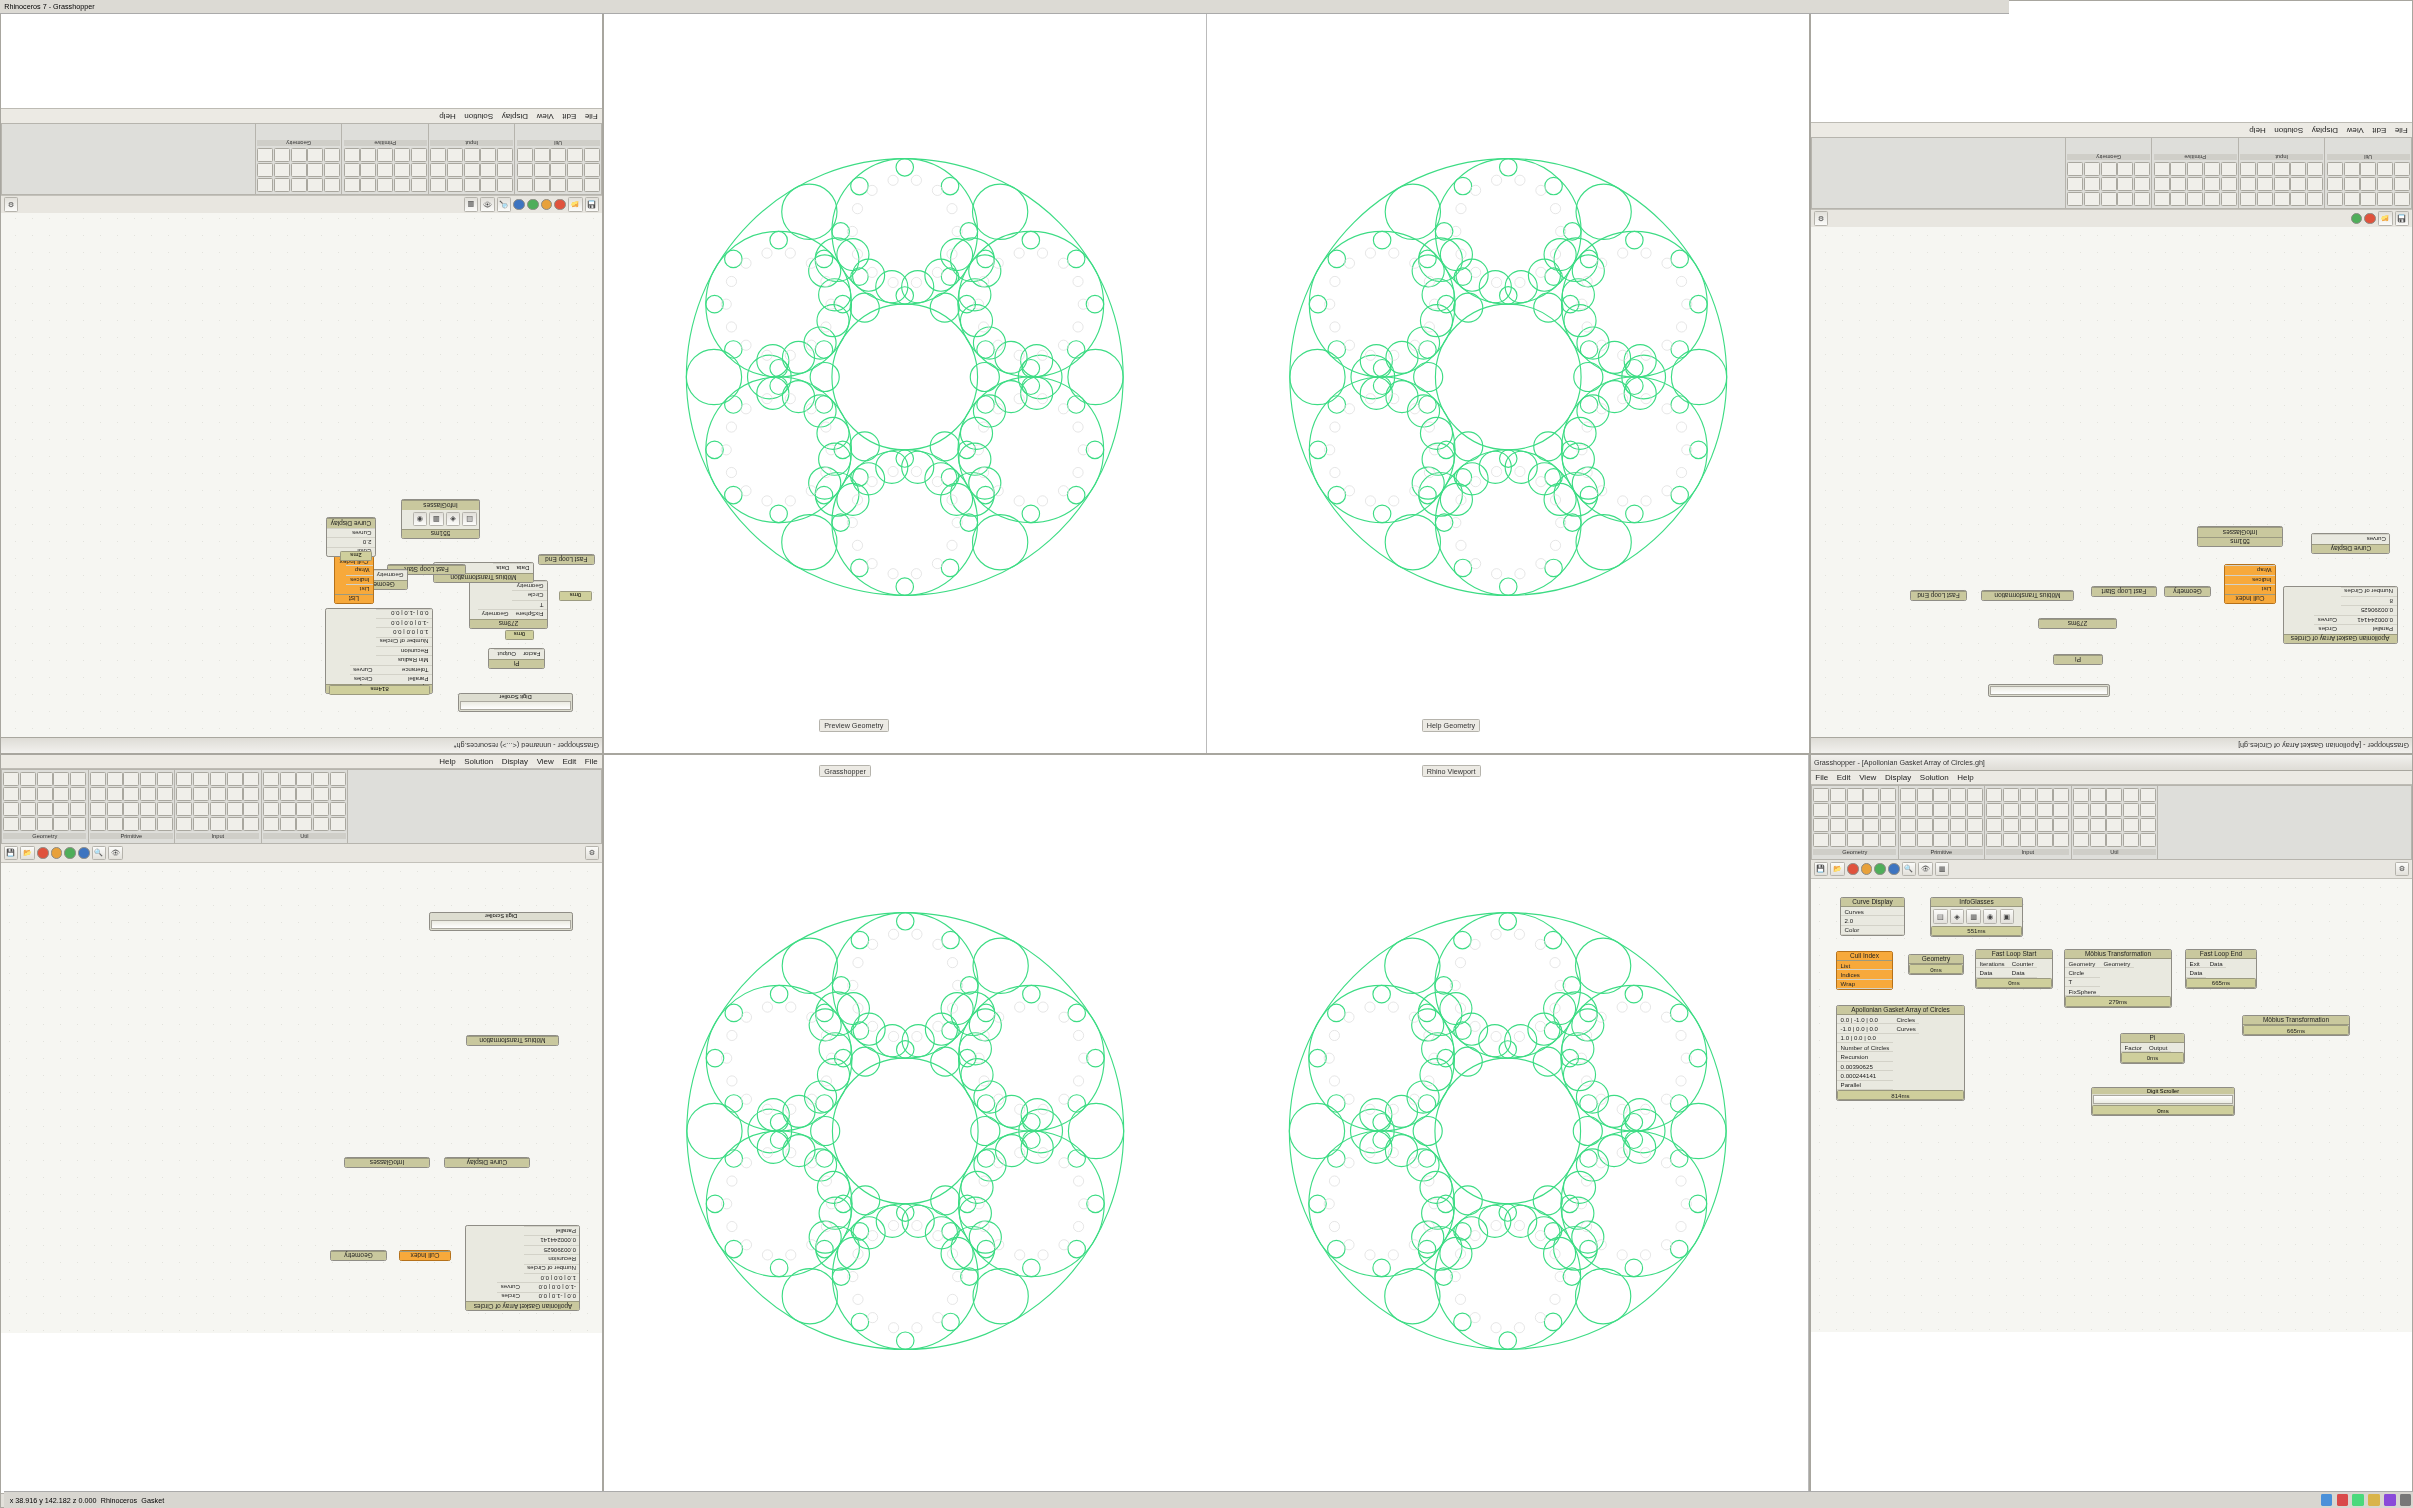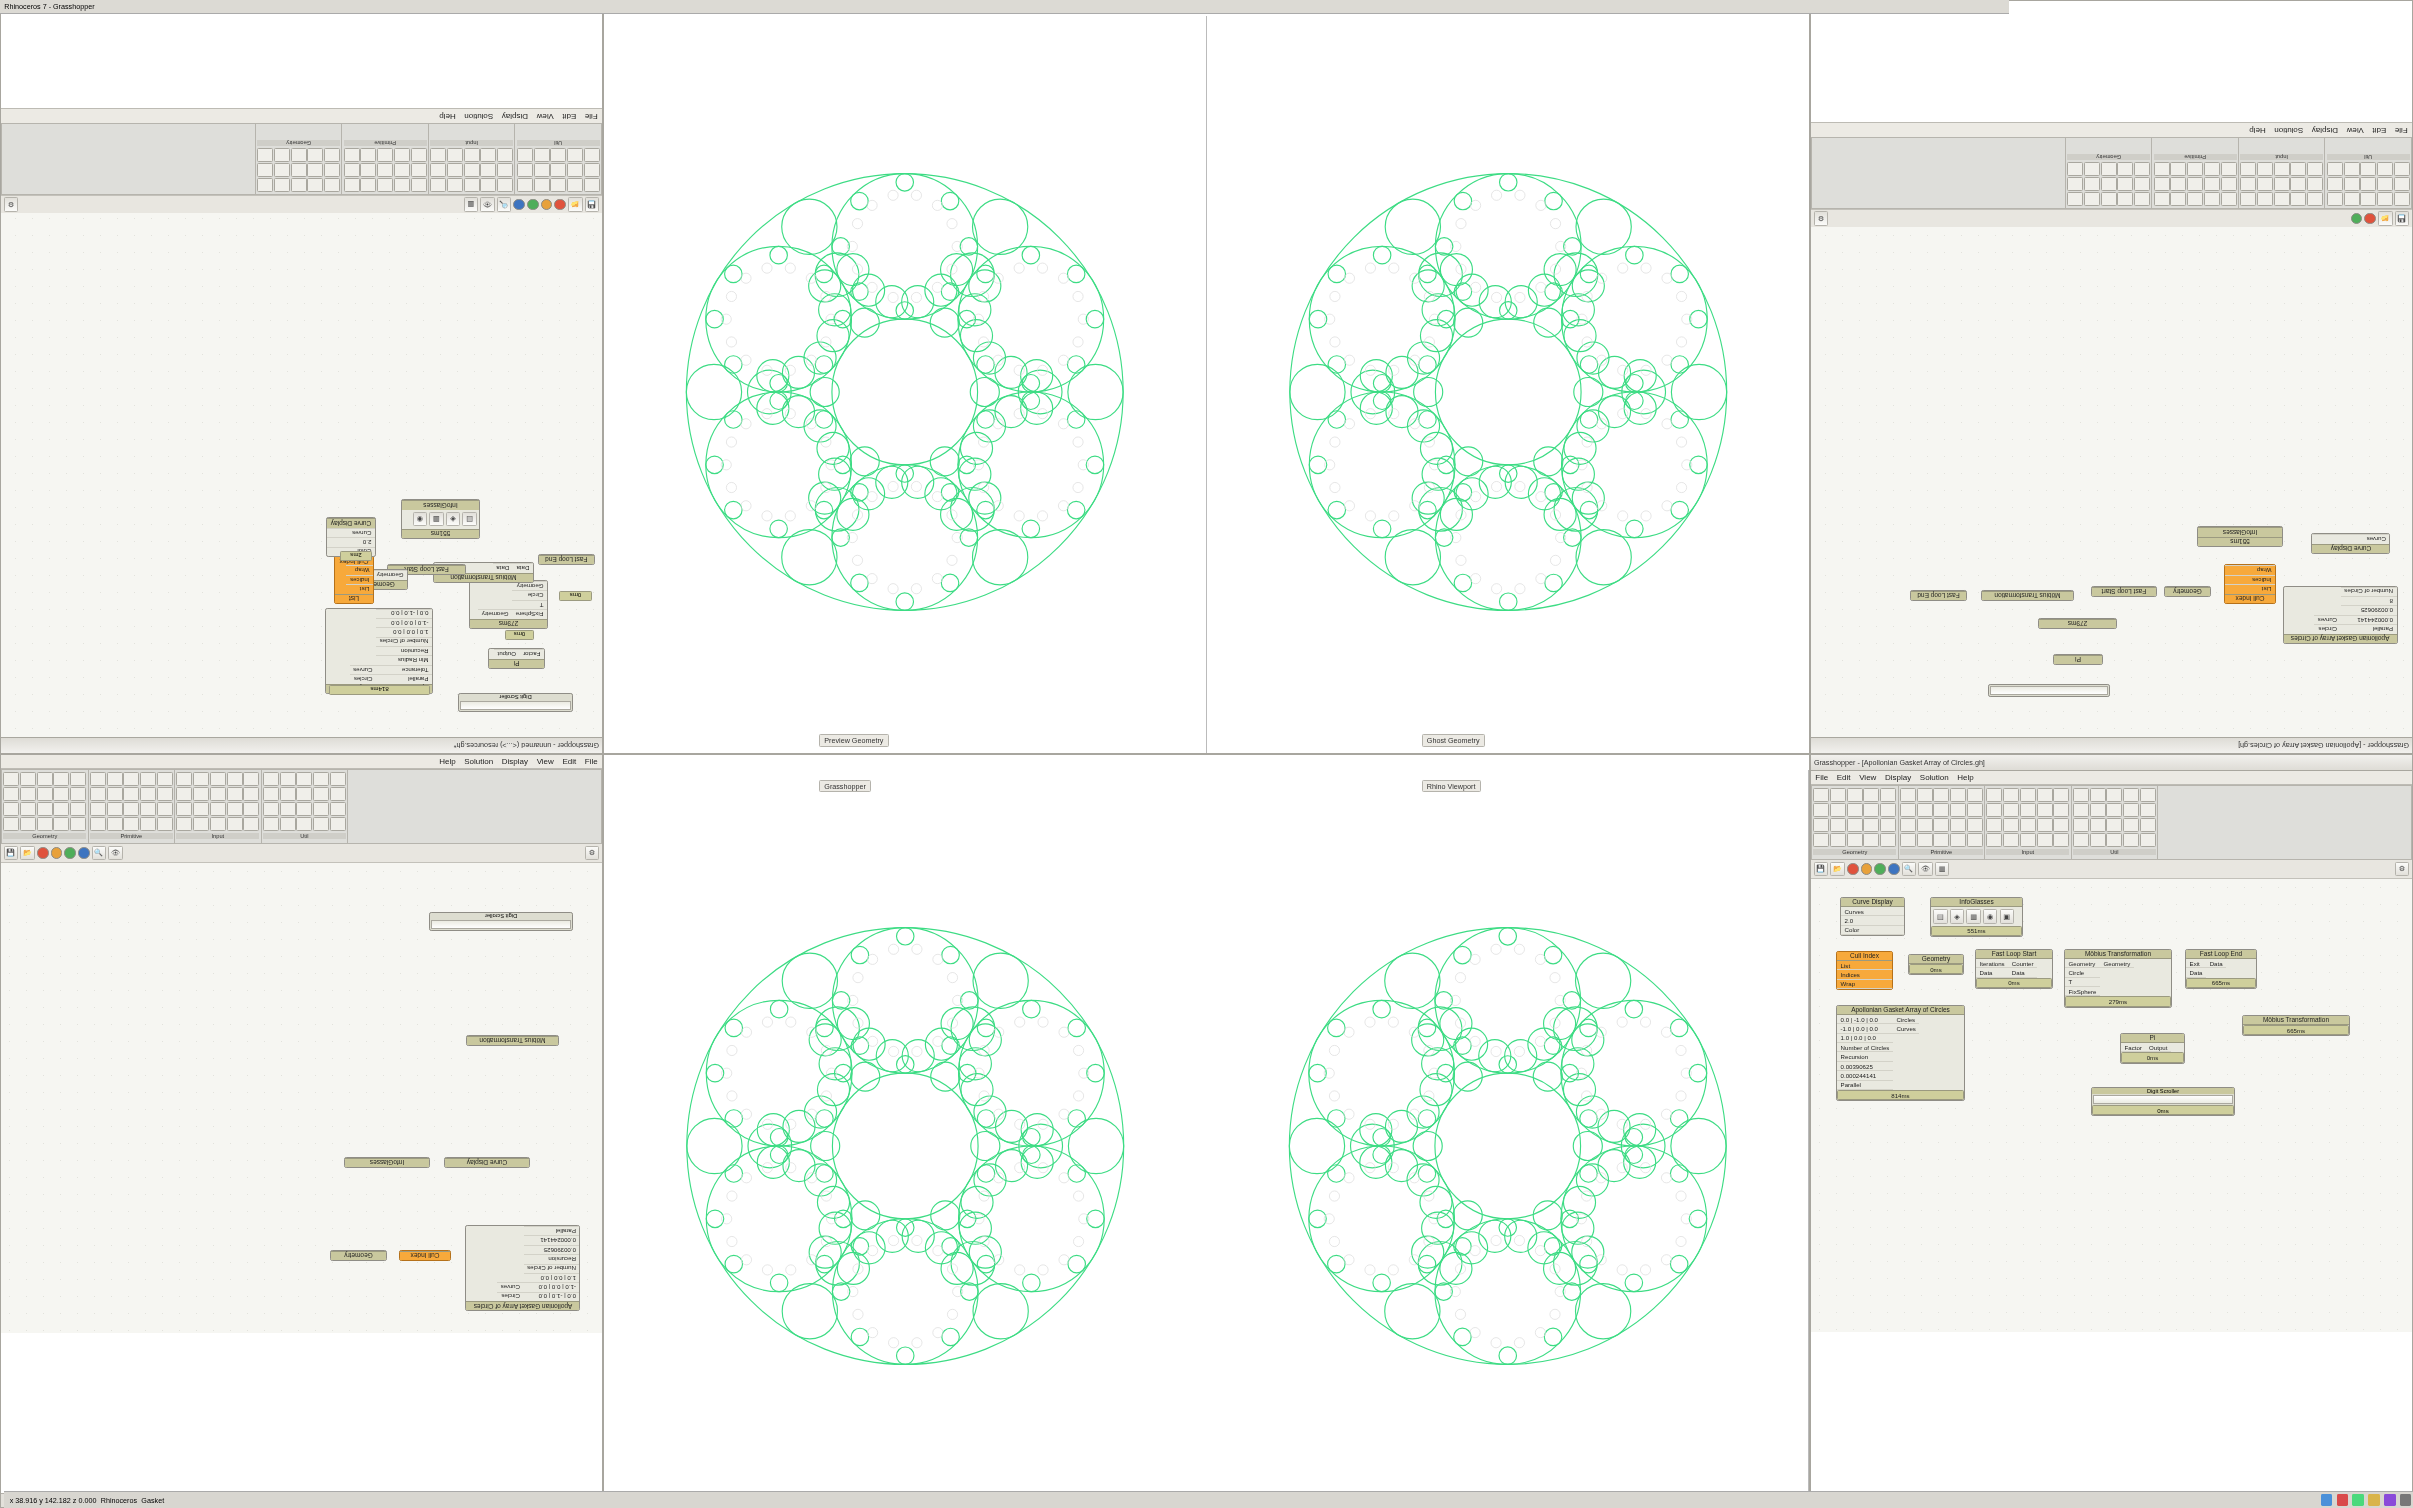--- a/index.html
+++ b/index.html
@@ -33,21 +33,21 @@
   .gh-comp .body { display:flex; }
   .gh-comp .ins, .gh-comp .outs { display:flex; flex-direction:column; }
   .gh-port { padding:0.7px 3.6px; font-size:6.1px; white-space:nowrap; border-bottom:0.7px solid #d3d2c8; }
   .gh-comp.sel { background:#f7a93b; border-color:#b5711a; }
   .gh-comp.sel .hdr { background:#f7a93b; }
   .gh-slider { position:absolute; background:#ddddd0; border:0.7px solid #8f8d86; border-radius:2.2px; font-size:5.7px; }
   .gh-slider .track { height:8.6px; background:linear-gradient(#fefefe,#ebebe2); border:0.7px solid #aaa89f; margin:1.4px; position:relative; }
   .gh-timer { background:#cfcf9c; text-align:center; font-size:6.1px; border:0.7px solid #9b9a80; border-radius:1.4px; padding:0.7px 2.9px; }
 
   
-  .viewport { position:relative; width:100%; height:100%; background:#ffffff;margin-top:15px; }
+  .viewport { position:relative; width:100%; height:100%; background:#ffffff; }
   .vp-label { position:absolute; font-size:7.2px; color:#333; background:#eceae4; border:0.7px solid #b5b3ac; padding:0.7px 4.3px; border-radius:1.4px; }
 
   
   .ribbon { background:#dededa; border:0.7px solid #b6b4ad; display:flex; }
   .rib-grp { border-right:0.7px solid #b6b4ad; padding:1.4px; }
   .rib-grp .ttl { font-size:5.7px; text-align:center; color:#333; background:#cfcec8; margin-top:1.4px; }
   .rib-icons { display:grid; grid-template-columns:repeat(5,16px); gap:0.7px; }
   .rib-ico { width:16px; height:14.4px; border:0.7px solid #a9a79f; background:#f0efea; border-radius:1.4px; }
 
   .statusbar { position:absolute; left:0; bottom:0; width:100%; height:14.4px; background:#e3e1db; border-top:0.7px solid #b2b0a9; font-size:7.2px; color:#333; display:flex; align-items:center; gap:7.2px; padding:0 4.3px; }
@@ -688,21 +688,21 @@
           <circle cx="178.0" cy="455.1" r="7.1"></circle>
           <circle cx="170.7" cy="423.3" r="7.1"></circle>
           <circle cx="178.0" cy="391.6" r="7.1"></circle>
           <circle cx="198.3" cy="366.1" r="7.1"></circle>
           <circle cx="227.6" cy="352.0" r="7.1"></circle>
           <circle cx="260.2" cy="352.0" r="7.1"></circle>
           <circle cx="289.5" cy="366.1" r="7.1"></circle>
           <circle cx="309.9" cy="391.6" r="7.1"></circle>
         </g>
     </svg>
-    <div class="vp-label" style="left:215px;bottom:21.5px">Ghost Geometry</div>
+    <div class="vp-label" style="left:215px;bottom:21.5px">Help Geometry</div>
   </div>
 </div>
 
 <div class="quad" id="q-trr">
   <div class="flip180" style="width:100%;height:100%;">
     <div class="winbar">
       <span>Grasshopper - [Apollonian Gasket Array of Circles.gh]</span>
     </div>
     <div class="gh-canvas" style="height:510px">
       <div class="gh-comp" style="left:14.4px;top:93px;width:115px;">

